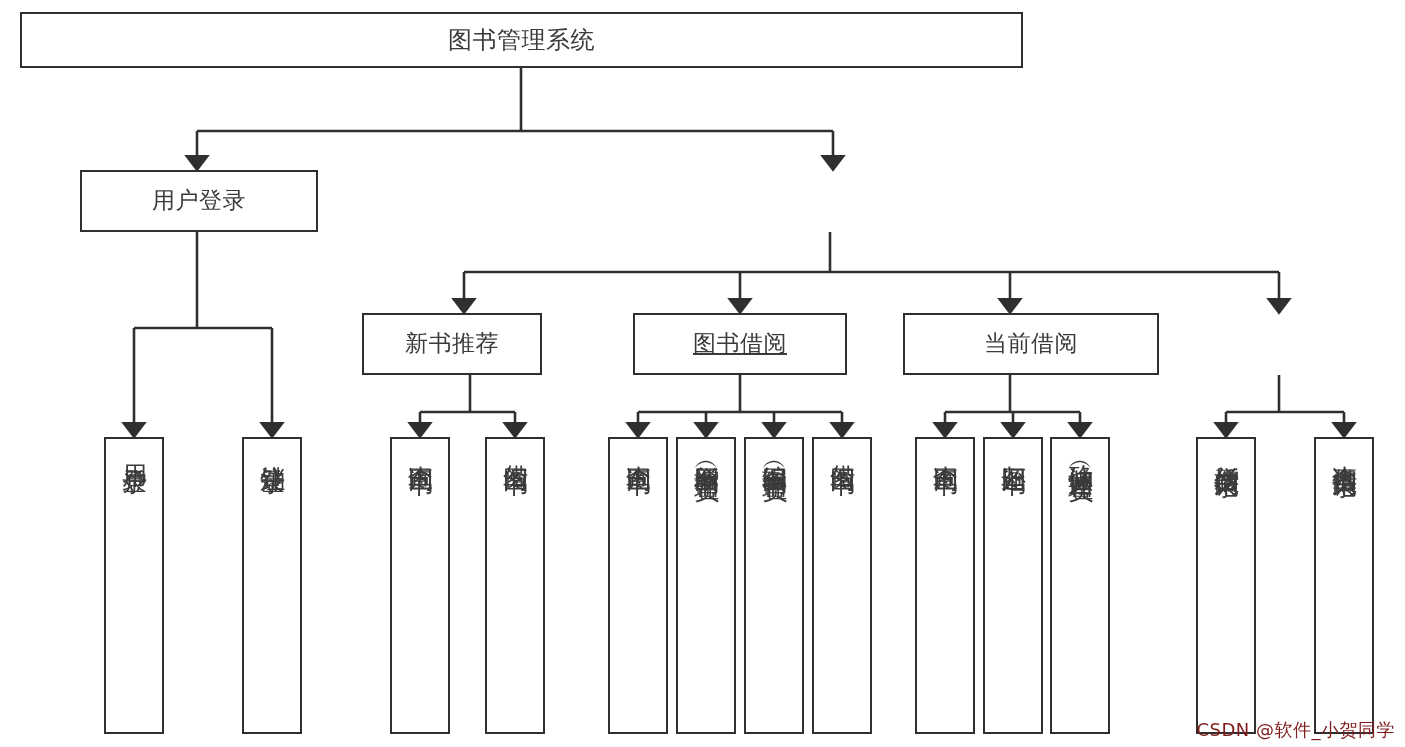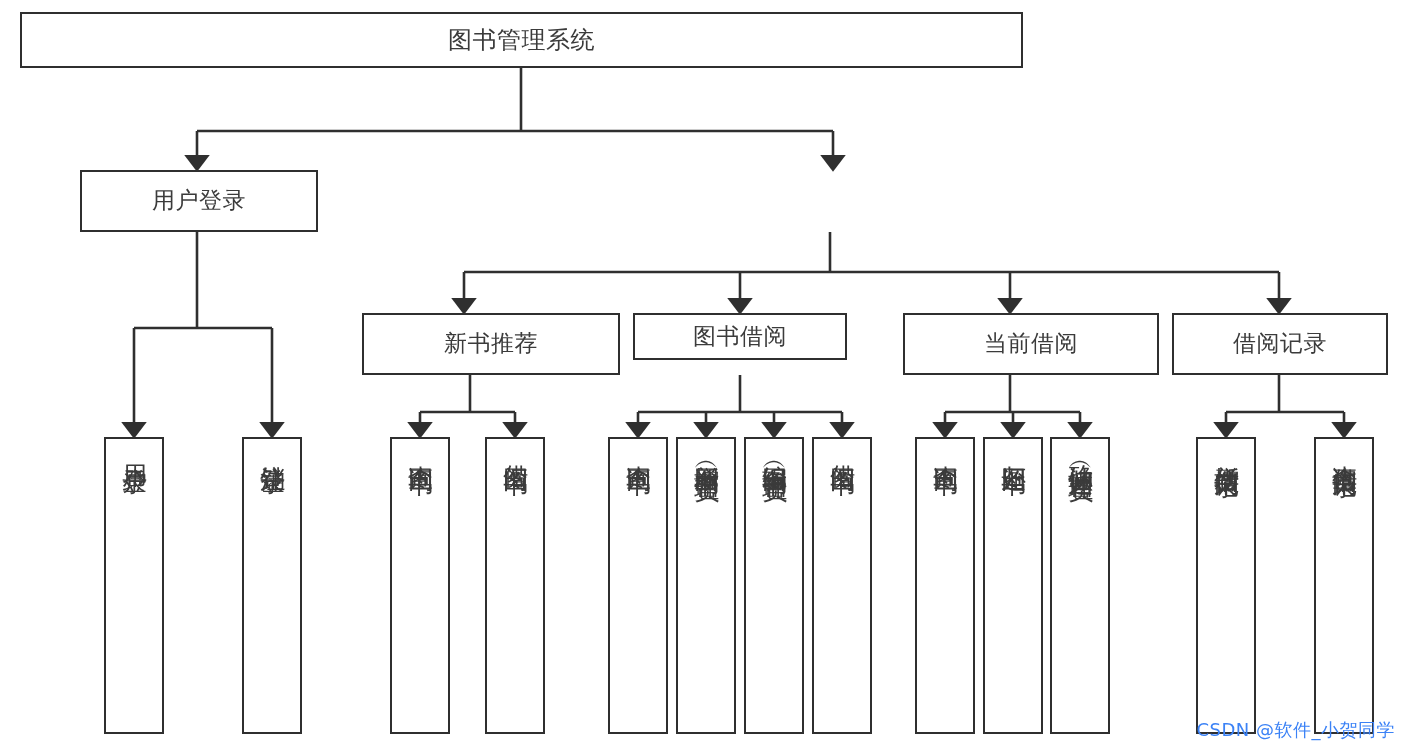--- a/index.html
+++ b/index.html
@@ -63,21 +63,21 @@
     font-size: 25px;
     line-height: 1.05;
     letter-spacing: 2px;
     white-space: nowrap;
   }
   #watermark {
     position: absolute;
     right: 10px;
     bottom: 5px;
     font-size: 18px;
-    color: #3b82f6;
+    color: #7f1d1d;
     letter-spacing: 0.5px;
     z-index: 5;
     white-space: nowrap;
   }
 </style>
 </head>
 <body>
 
 <div id="diagram-root">
 
@@ -133,35 +133,32 @@
 
   <div class="node horiz root" style="left:20px; top:12px; width:1003px; height:56px;">
     <span class="node-label">图书管理系统</span>
   </div>
 
   <div class="node horiz" style="left:80px; top:170px; width:238px; height:62px;">
     <span class="node-label">用户登录</span>
   </div>
 
 
-  <div class="node horiz" style="left:362px; top:313px; width:258px; height:62px;">
+  <div class="node horiz" style="left:362px; top:313px; width:180px; height:62px;">
     <span class="node-label">新书推荐</span>
   </div>
 
-  <div class="node horiz" style="left:633px; top:313px; width:214px; height:47px;">
+  <div class="node horiz" style="left:633px; top:313px; width:214px; height:62px;text-decoration:underline;">
     <span class="node-label">图书借阅</span>
   </div>
 
   <div class="node horiz" style="left:903px; top:313px; width:256px; height:62px;">
     <span class="node-label">当前借阅</span>
   </div>
 
-  <div class="node horiz" style="left:1172px; top:313px; width:216px; height:62px;">
-    <span class="node-label">借阅记录</span>
-  </div>
 
   <div class="node vert" style="left:104px; top:437px; width:60px; height:297px;">
     <span class="node-label">用户登录</span>
   </div>
 
   <div class="node vert" style="left:242px; top:437px; width:60px; height:297px;">
     <span class="node-label">注销登录</span>
   </div>
 
   <div class="node vert" style="left:390px; top:437px; width:60px; height:297px;">

